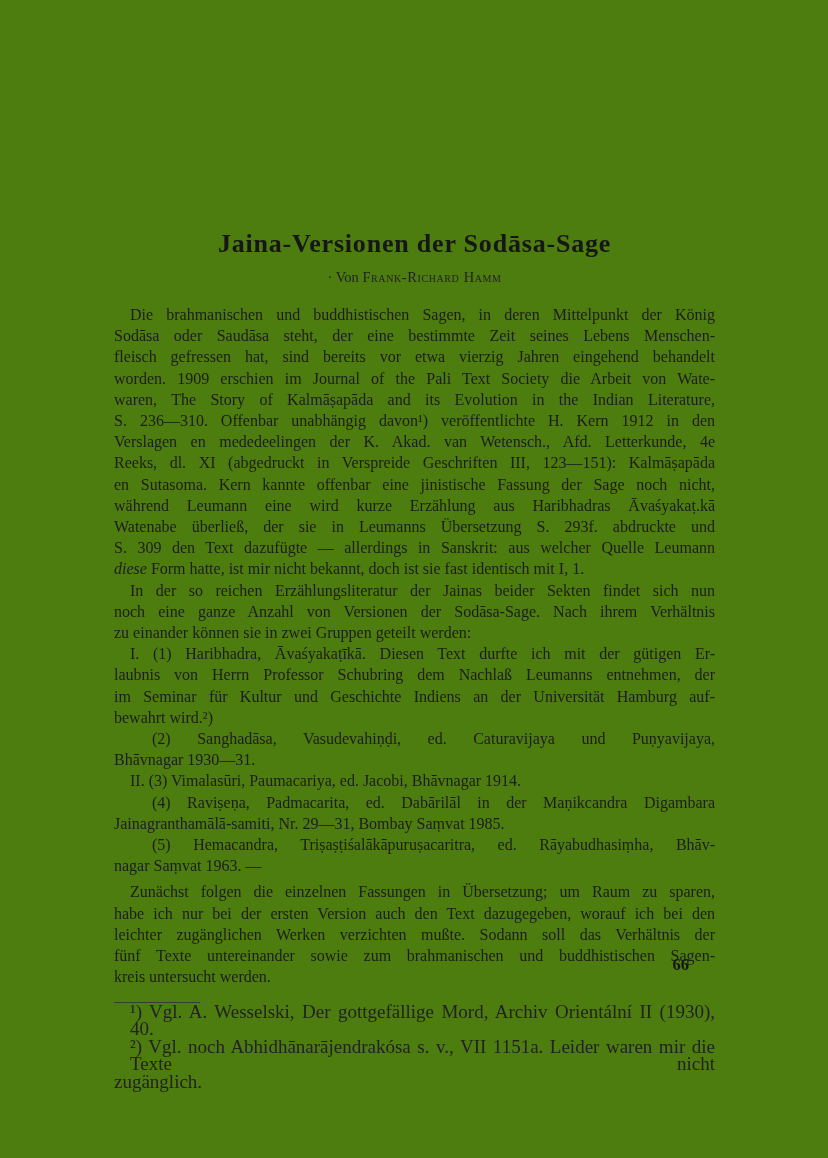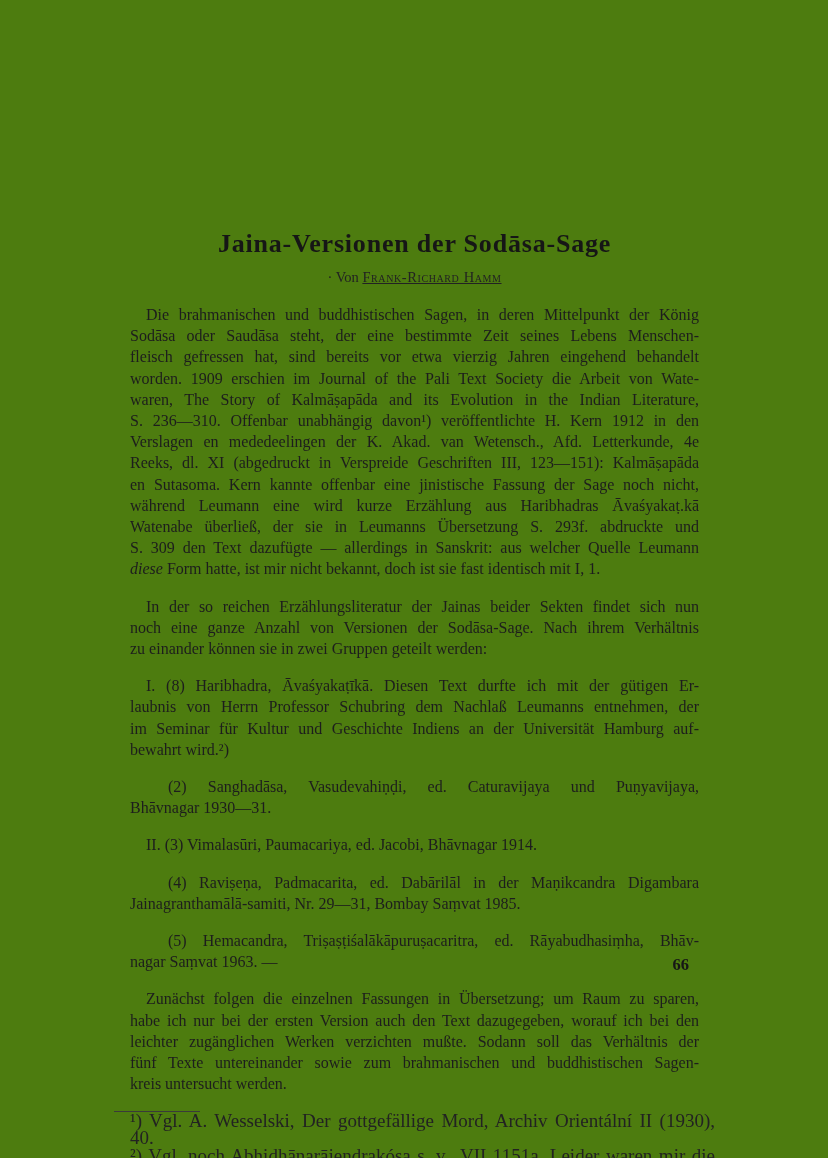--- a/index.html
+++ b/index.html
@@ -35,28 +35,27 @@
   .article-byline {
     text-align: center;
     font-size: 14.5px;
     margin-top: 7px;
     line-height: 20px;
     color: #222;
   }
   .article-byline .author {
     font-variant: small-caps;
     letter-spacing: 0.6px;
-    text-decoration: underline;
   }
   .body-text {
     margin-top: 17px;
     font-size: 16px;
     color: #1d1d1d;
   }
-  .para { margin: 16px; }
+  .para { margin: 0; }
   .para.extra-space { margin-top: 5px; }
   .body-line {
     line-height: 21.2px;
     text-align: justify;
     text-align-last: justify;
     white-space: normal;
   }
   .body-line.endline { text-align-last: left; }
   .ind1 { padding-left: 16px; }
   .ind2 { padding-left: 38px; }
@@ -115,21 +114,21 @@
           <div class="body-line"><span>Watenabe überließ, der sie in Leumanns Übersetzung S. 293f. abdruckte und</span></div>
           <div class="body-line"><span>S. 309 den Text dazufügte — allerdings in Sanskrit: aus welcher Quelle Leumann</span></div>
           <div class="body-line endline"><span class="it">diese</span><span> Form hatte, ist mir nicht bekannt, doch ist sie fast identisch mit I, 1.</span></div>
         </div>
         <div class="para">
           <div class="body-line ind1"><span>In der so reichen Erzählungsliteratur der Jainas beider Sekten findet sich nun</span></div>
           <div class="body-line"><span>noch eine ganze Anzahl von Versionen der Sodāsa-Sage. Nach ihrem Verhältnis</span></div>
           <div class="body-line endline"><span>zu einander können sie in zwei Gruppen geteilt werden:</span></div>
         </div>
         <div class="para">
-          <div class="body-line ind1"><span>I. (8) Haribhadra, Āvaśyakaṭīkā. Diesen Text durfte ich mit der gütigen Er-</span></div>
+          <div class="body-line ind1"><span>I. (1) Haribhadra, Āvaśyakaṭīkā. Diesen Text durfte ich mit der gütigen Er-</span></div>
           <div class="body-line"><span>laubnis von Herrn Professor Schubring dem Nachlaß Leumanns entnehmen, der</span></div>
           <div class="body-line"><span>im Seminar für Kultur und Geschichte Indiens an der Universität Hamburg auf-</span></div>
           <div class="body-line endline"><span>bewahrt wird.²)</span></div>
         </div>
         <div class="para">
           <div class="body-line ind2"><span>(2) Sanghadāsa, Vasudevahiṇḍi, ed. Caturavijaya und Puṇyavijaya,</span></div>
           <div class="body-line endline"><span>Bhāvnagar 1930—31.</span></div>
         </div>
         <div class="para">
           <div class="body-line ind1 endline"><span>II. (3) Vimalasūri, Paumacariya, ed. Jacobi, Bhāvnagar 1914.</span></div>

